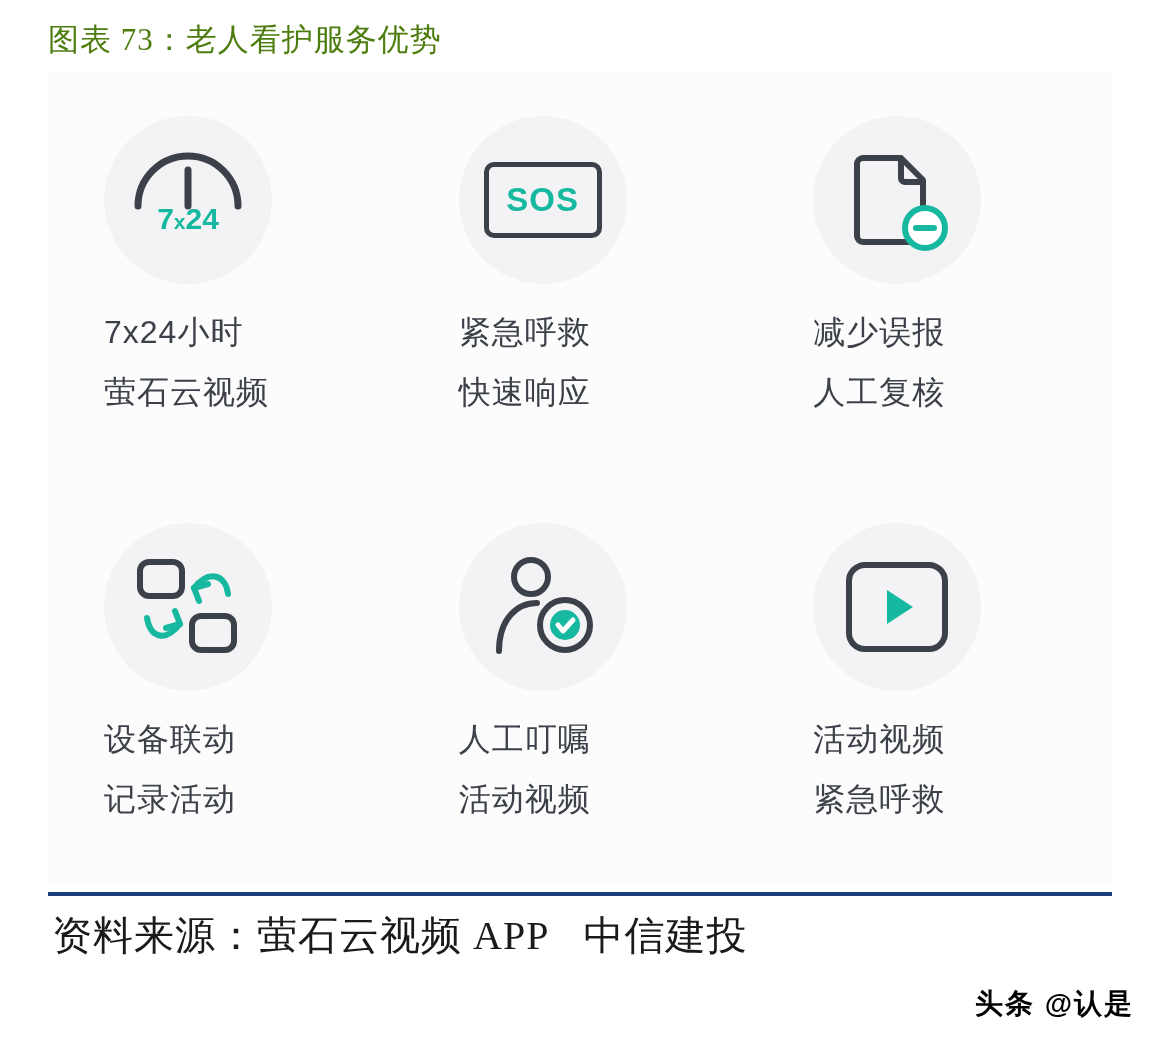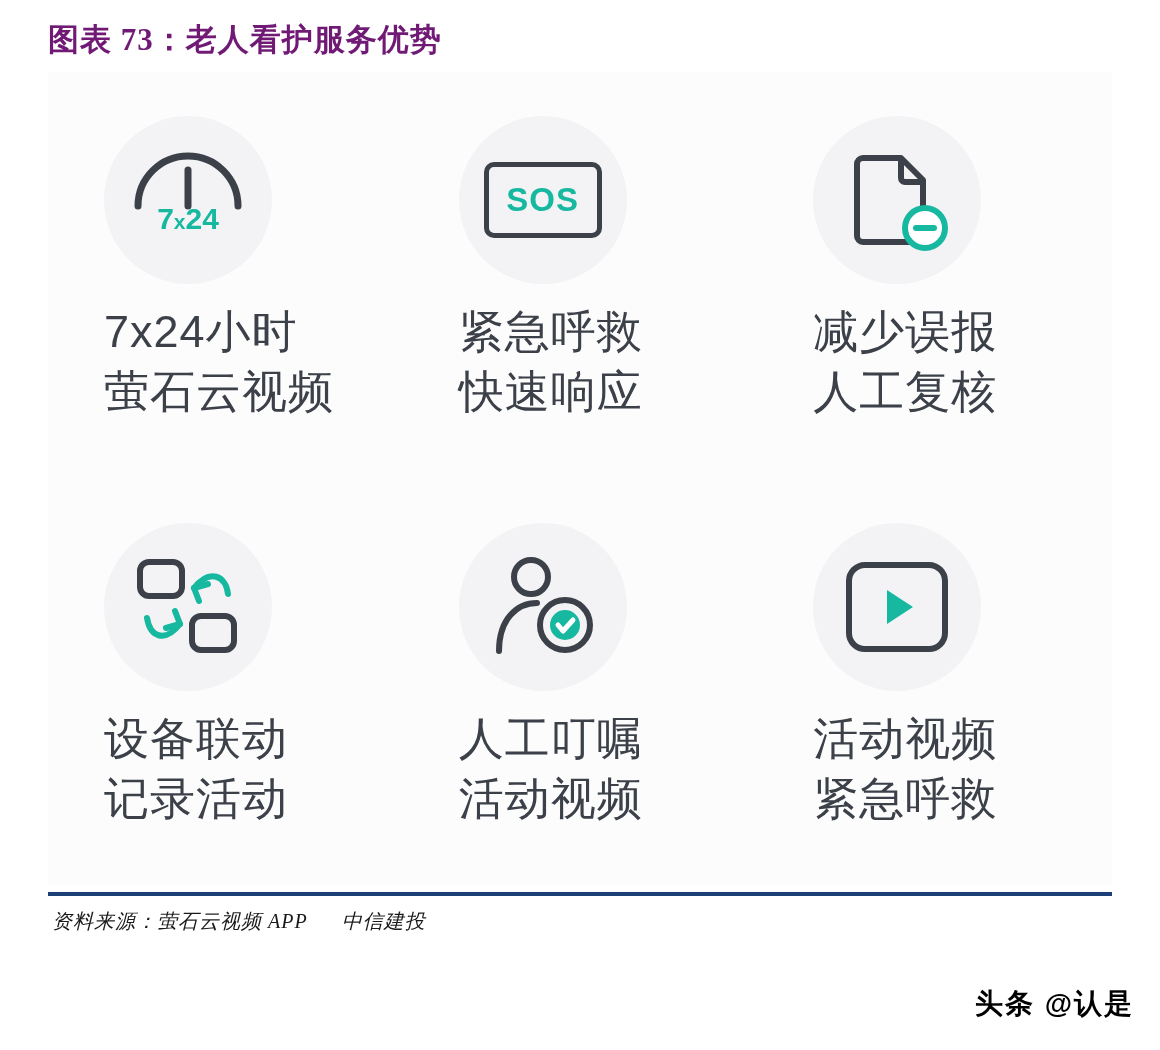--- a/index.html
+++ b/index.html
@@ -25,23 +25,23 @@
     position: absolute;
     left: 48px;
     top: 14px;
     width: 1064px;
     height: 52px;
     display: flex;
     align-items: center;
   }
   .title-text {
     font-family: "Liberation Serif", serif;
-    font-weight: bold;
+    font-weight: normal;
     font-size: 31px;
-    color: #701a75;
+    color: #4d7c0f;
     letter-spacing: 1px;
     white-space: nowrap;
   }
   .title-rule {
     position: absolute;
     left: 48px;
     top: 72px;
     width: 1064px;
     height: 4px;
     background: #1d3f78;
@@ -80,21 +80,21 @@
     height: 168px;
     border-radius: 50%;
     background: #f3f3f5;
     display: flex;
     align-items: center;
     justify-content: center;
     margin-bottom: 18px;
   }
   .cell-label {
     font-family: "Liberation Sans", sans-serif;
-    font-size: 45px;
+    font-size: 32px;
     line-height: 60px;
     color: #3c4048;
     letter-spacing: 1px;
     white-space: nowrap;
   }
 
   
   .icon724 {
     position: relative;
     width: 120px;
@@ -147,22 +147,21 @@
     top: 892px;
     width: 1064px;
     height: 4px;
     background: #1d3f78;
   }
   .source {
     position: absolute;
     left: 52px;
     top: 908px;
     font-family: "Liberation Serif", serif;
-    font-style: italic;
-    font-size: 20px;
+    font-size: 40px;
     color: #1a1a1a;
     letter-spacing: 1px;
     white-space: nowrap;
   }
   .source .gap {
     display: inline-block;
     width: 34px;
   }
   .watermark {
     position: absolute;

